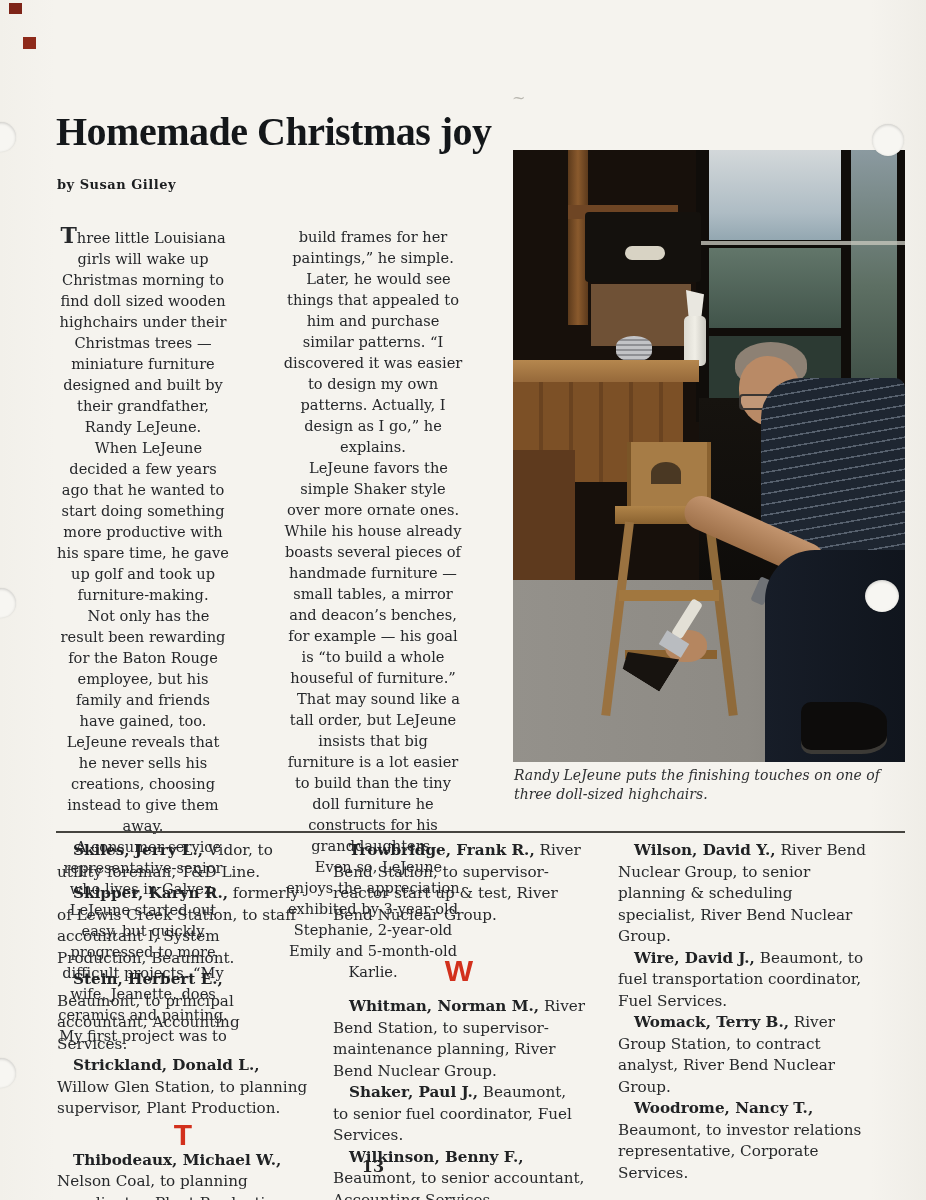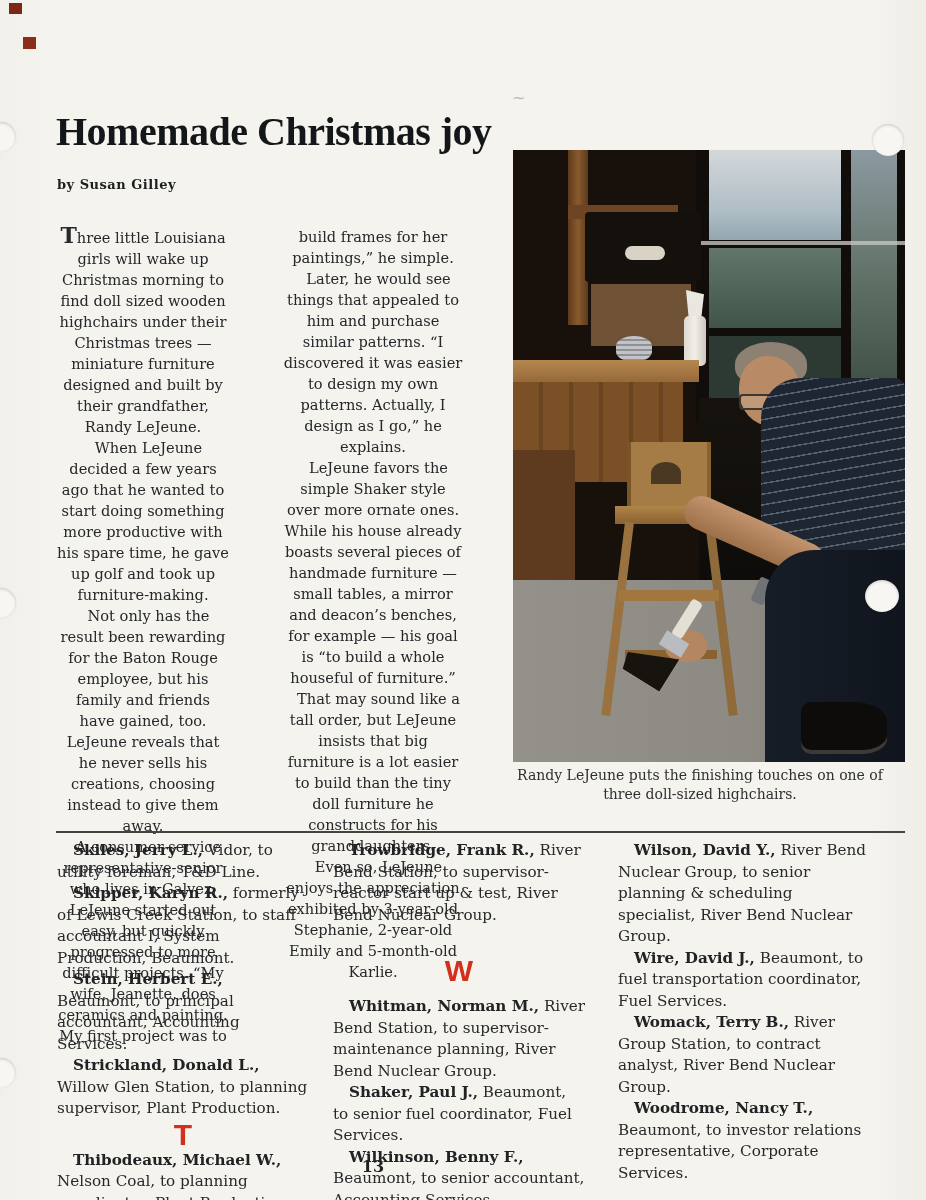--- a/index.html
+++ b/index.html
@@ -31,21 +31,21 @@
   .artcol p.first{text-indent:0;}
   .dropcap{font-size:22px;font-weight:bold;line-height:18px;}
   
   .photo{
     position:absolute;left:513px;top:150px;width:392px;height:612px;
     background:#17100b;overflow:hidden;
   }
   .ph{position:absolute;}
   .caption{
     position:absolute;left:514px;top:766px;width:372px;
-    font-size:14px;line-height:19px;color:#2e3032;text-align:center;
+    font-style:italic;font-size:14px;line-height:19px;color:#2e3032;
   }
   
   .rule{position:absolute;left:56px;top:831px;width:849px;height:2px;background:#45443f;}
   
   .listcol{position:absolute;top:840px;font-size:15.2px;line-height:21.5px;color:#27292b;}
   .listcol.l1{left:57px;width:252px;}
   .listcol.l2{left:333px;width:252px;}
   .listcol.l3{left:618px;width:254px;}
   .listcol p{margin:0;text-indent:16px;}
   .listcol b{font-weight:bold;color:#202224;}

